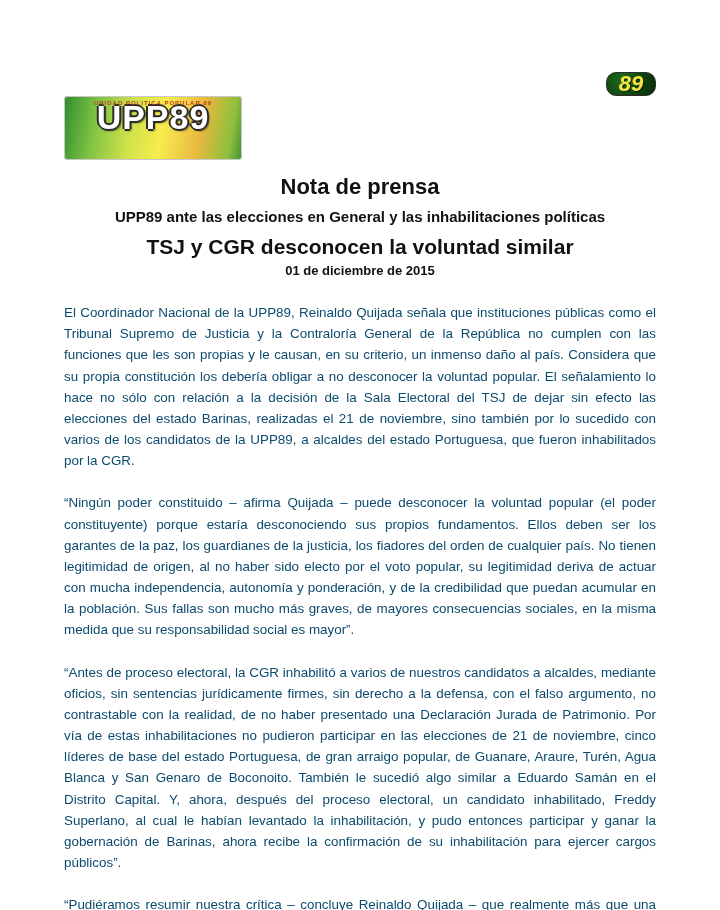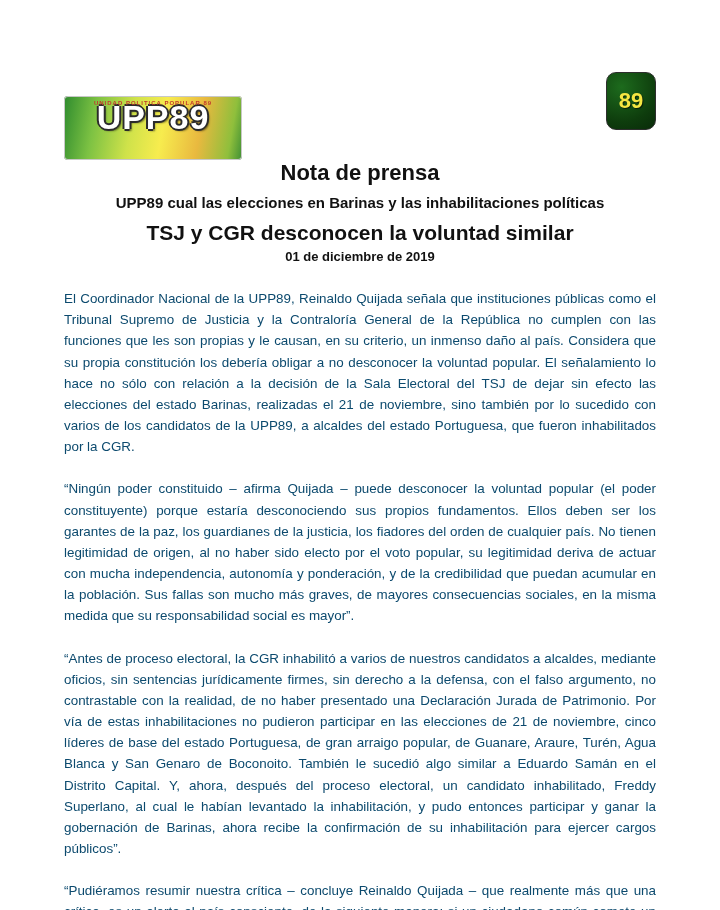--- a/index.html
+++ b/index.html
@@ -62,39 +62,40 @@
     text-shadow:
       -2px 0 0 #2b2b2b, 2px 0 0 #2b2b2b,
       0 -2px 0 #2b2b2b, 0 2px 0 #2b2b2b,
       2px 2px 2px rgba(0,0,0,.55);
     line-height: 1;
     margin-top: 4px;
   }
 
   .logo-89 {
     width: 50px;
-    height: 58px;
+    height: 24px;
     border-radius: 10px;
     background: radial-gradient(circle at 30% 25%, #1d6b1d 0%, #0e3d0d 65%, #092b09 100%);
     border: 1px solid #2e2e2e;
     display: flex;
     align-items: center;
     justify-content: center;
+    font-style: italic;
   }
   .logo-89 .badge-text {
     font-size: 22px;
     font-weight: bold;
     color: #f5e642;
     text-shadow: 1px 1px 1px rgba(0,0,0,.6);
     line-height: 1;
   }
 
   
   .kicker {
-    margin-top: 0;
+    margin-top: 14px;
     text-align: center;
     font-size: 22px;
     font-weight: bold;
     color: #111;
   }
   .subtitle {
     margin-top: 8px;
     text-align: center;
     font-size: 15px;
     font-weight: bold;
@@ -139,25 +140,25 @@
     </div>
     <div class="logo-89">
       <span class="badge-text">89</span>
     </div>
   </div>
 
   <div class="content">
 
     <div class="kicker">Nota de prensa</div>
 
-    <div class="subtitle">UPP89 cual las elecciones en Barinas y las inhabilitaciones políticas</div>
+    <div class="subtitle">UPP89 ante las elecciones en General y las inhabilitaciones políticas</div>
 
     <div class="headline">TSJ y CGR desconocen la voluntad similar</div>
 
-    <div class="date">01 de diciembre de 2019</div>
+    <div class="date">01 de diciembre de 2015</div>
 
     <div class="body-text">
       <p>El Coordinador Nacional de la UPP89, Reinaldo Quijada señala que instituciones públicas como el Tribunal Supremo de Justicia y la Contraloría General de la República no cumplen con las funciones que les son propias y le causan, en su criterio, un inmenso daño al país. Considera que su propia constitución los debería obligar a no desconocer la voluntad popular. El señalamiento lo hace no sólo con relación a la decisión de la Sala Electoral del TSJ de dejar sin efecto las elecciones del estado Barinas, realizadas el 21 de noviembre, sino también por lo sucedido con varios de los candidatos de la UPP89, a alcaldes del estado Portuguesa, que fueron inhabilitados por la CGR.</p>
       <p>“Ningún poder constituido – afirma Quijada – puede desconocer la voluntad popular (el poder constituyente) porque estaría desconociendo sus propios fundamentos. Ellos deben ser los garantes de la paz, los guardianes de la justicia, los fiadores del orden de cualquier país. No tienen legitimidad de origen, al no haber sido electo por el voto popular, su legitimidad deriva de actuar con mucha independencia, autonomía y ponderación, y de la credibilidad que puedan acumular en la población. Sus fallas son mucho más graves, de mayores consecuencias sociales, en la misma medida que su responsabilidad social es mayor”.</p>
       <p>“Antes de proceso electoral, la CGR inhabilitó a varios de nuestros candidatos a alcaldes, mediante oficios, sin sentencias jurídicamente firmes, sin derecho a la defensa, con el falso argumento, no contrastable con la realidad, de no haber presentado una Declaración Jurada de Patrimonio. Por vía de estas inhabilitaciones no pudieron participar en las elecciones de 21 de noviembre, cinco líderes de base del estado Portuguesa, de gran arraigo popular, de Guanare, Araure, Turén, Agua Blanca y San Genaro de Boconoito. También le sucedió algo similar a Eduardo Samán en el Distrito Capital. Y, ahora, después del proceso electoral, un candidato inhabilitado, Freddy Superlano, al cual le habían levantado la inhabilitación, y pudo entonces participar y ganar la gobernación de Barinas, ahora recibe la confirmación de su inhabilitación para ejercer cargos públicos”.</p>
       <p>“Pudiéramos resumir nuestra crítica – concluye Reinaldo Quijada – que realmente más que una crítica, es un alerta al país consciente, de la siguiente manera: si un ciudadano común comete un delito, no falta más que a sí mismo, pero si lo hace una institución pública, como el TSJ o la CGR, su falta impacta sobre la sociedad en su conjunto. Estamos viviendo la tragedia de instituciones públicas sin convicción alguna, incapaces de verse a sí mismas. Poderes esclavos de sus propias contradicciones y prisioneros de las mentiras en las que han incurrido y además, y quizás lo más grave, irresponsables e inconscientes del daño, presente y futuro, que le están causando al país”.</p>
     </div>
 
   </div>
 

